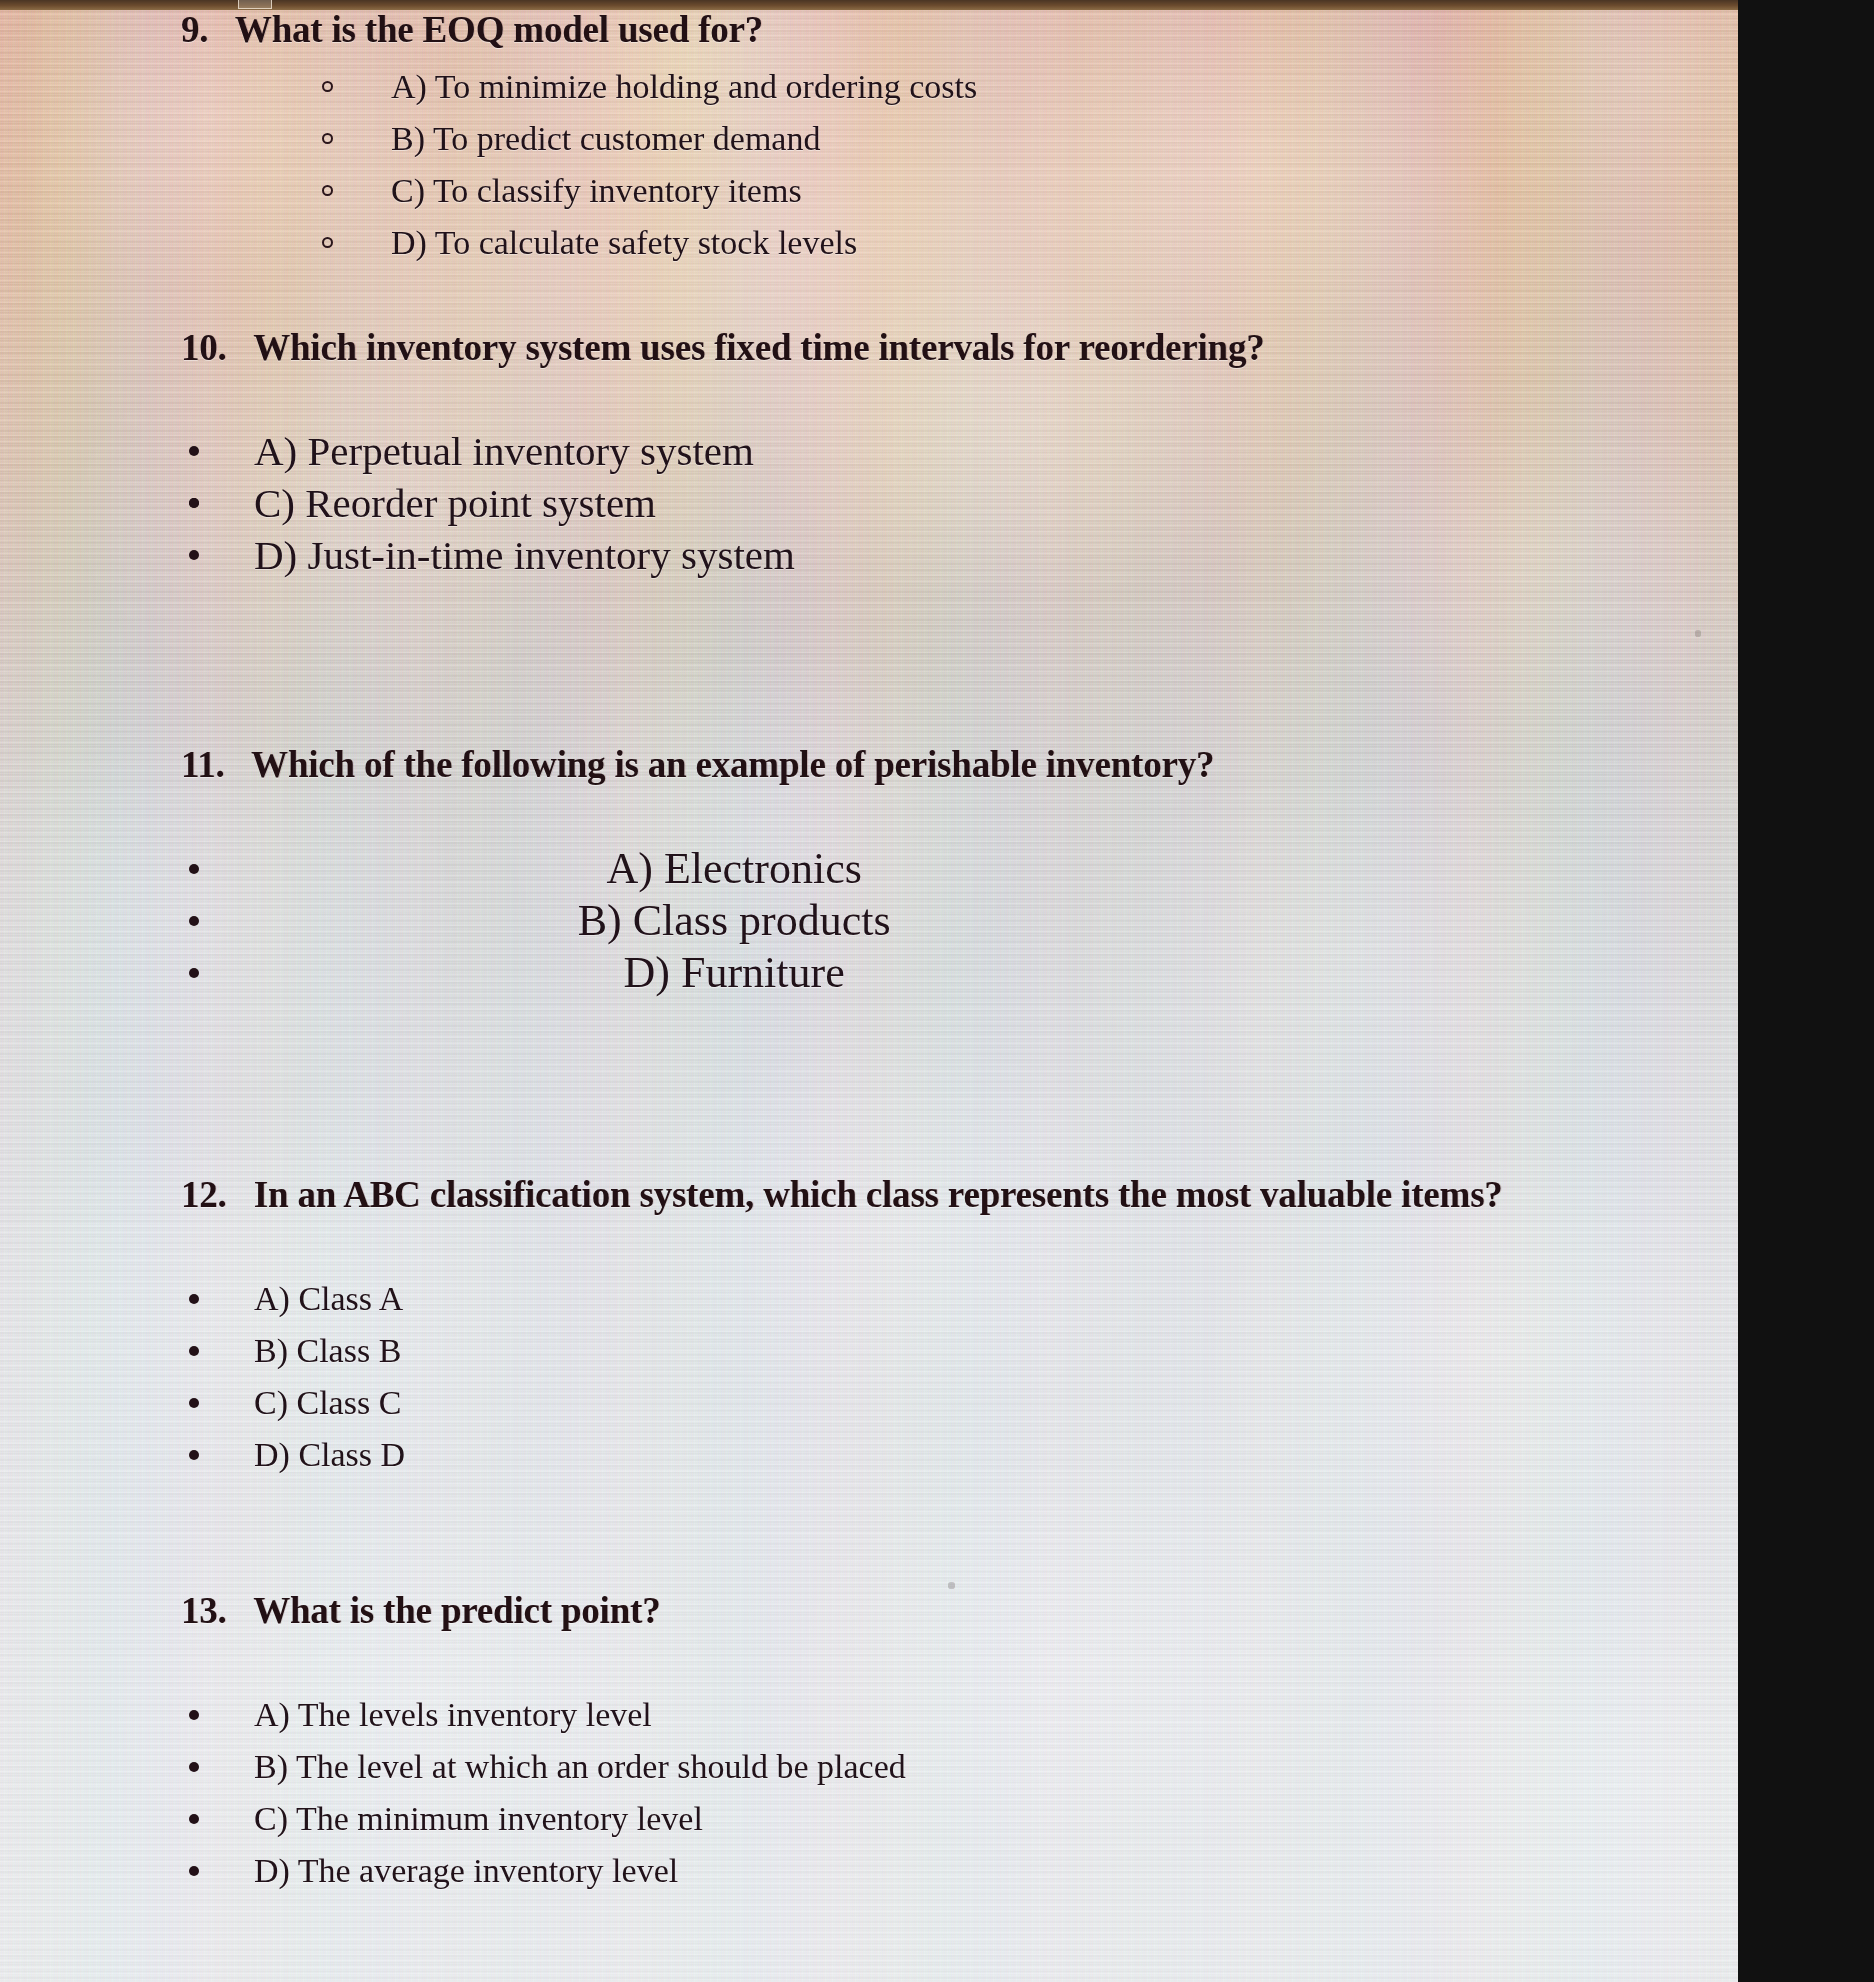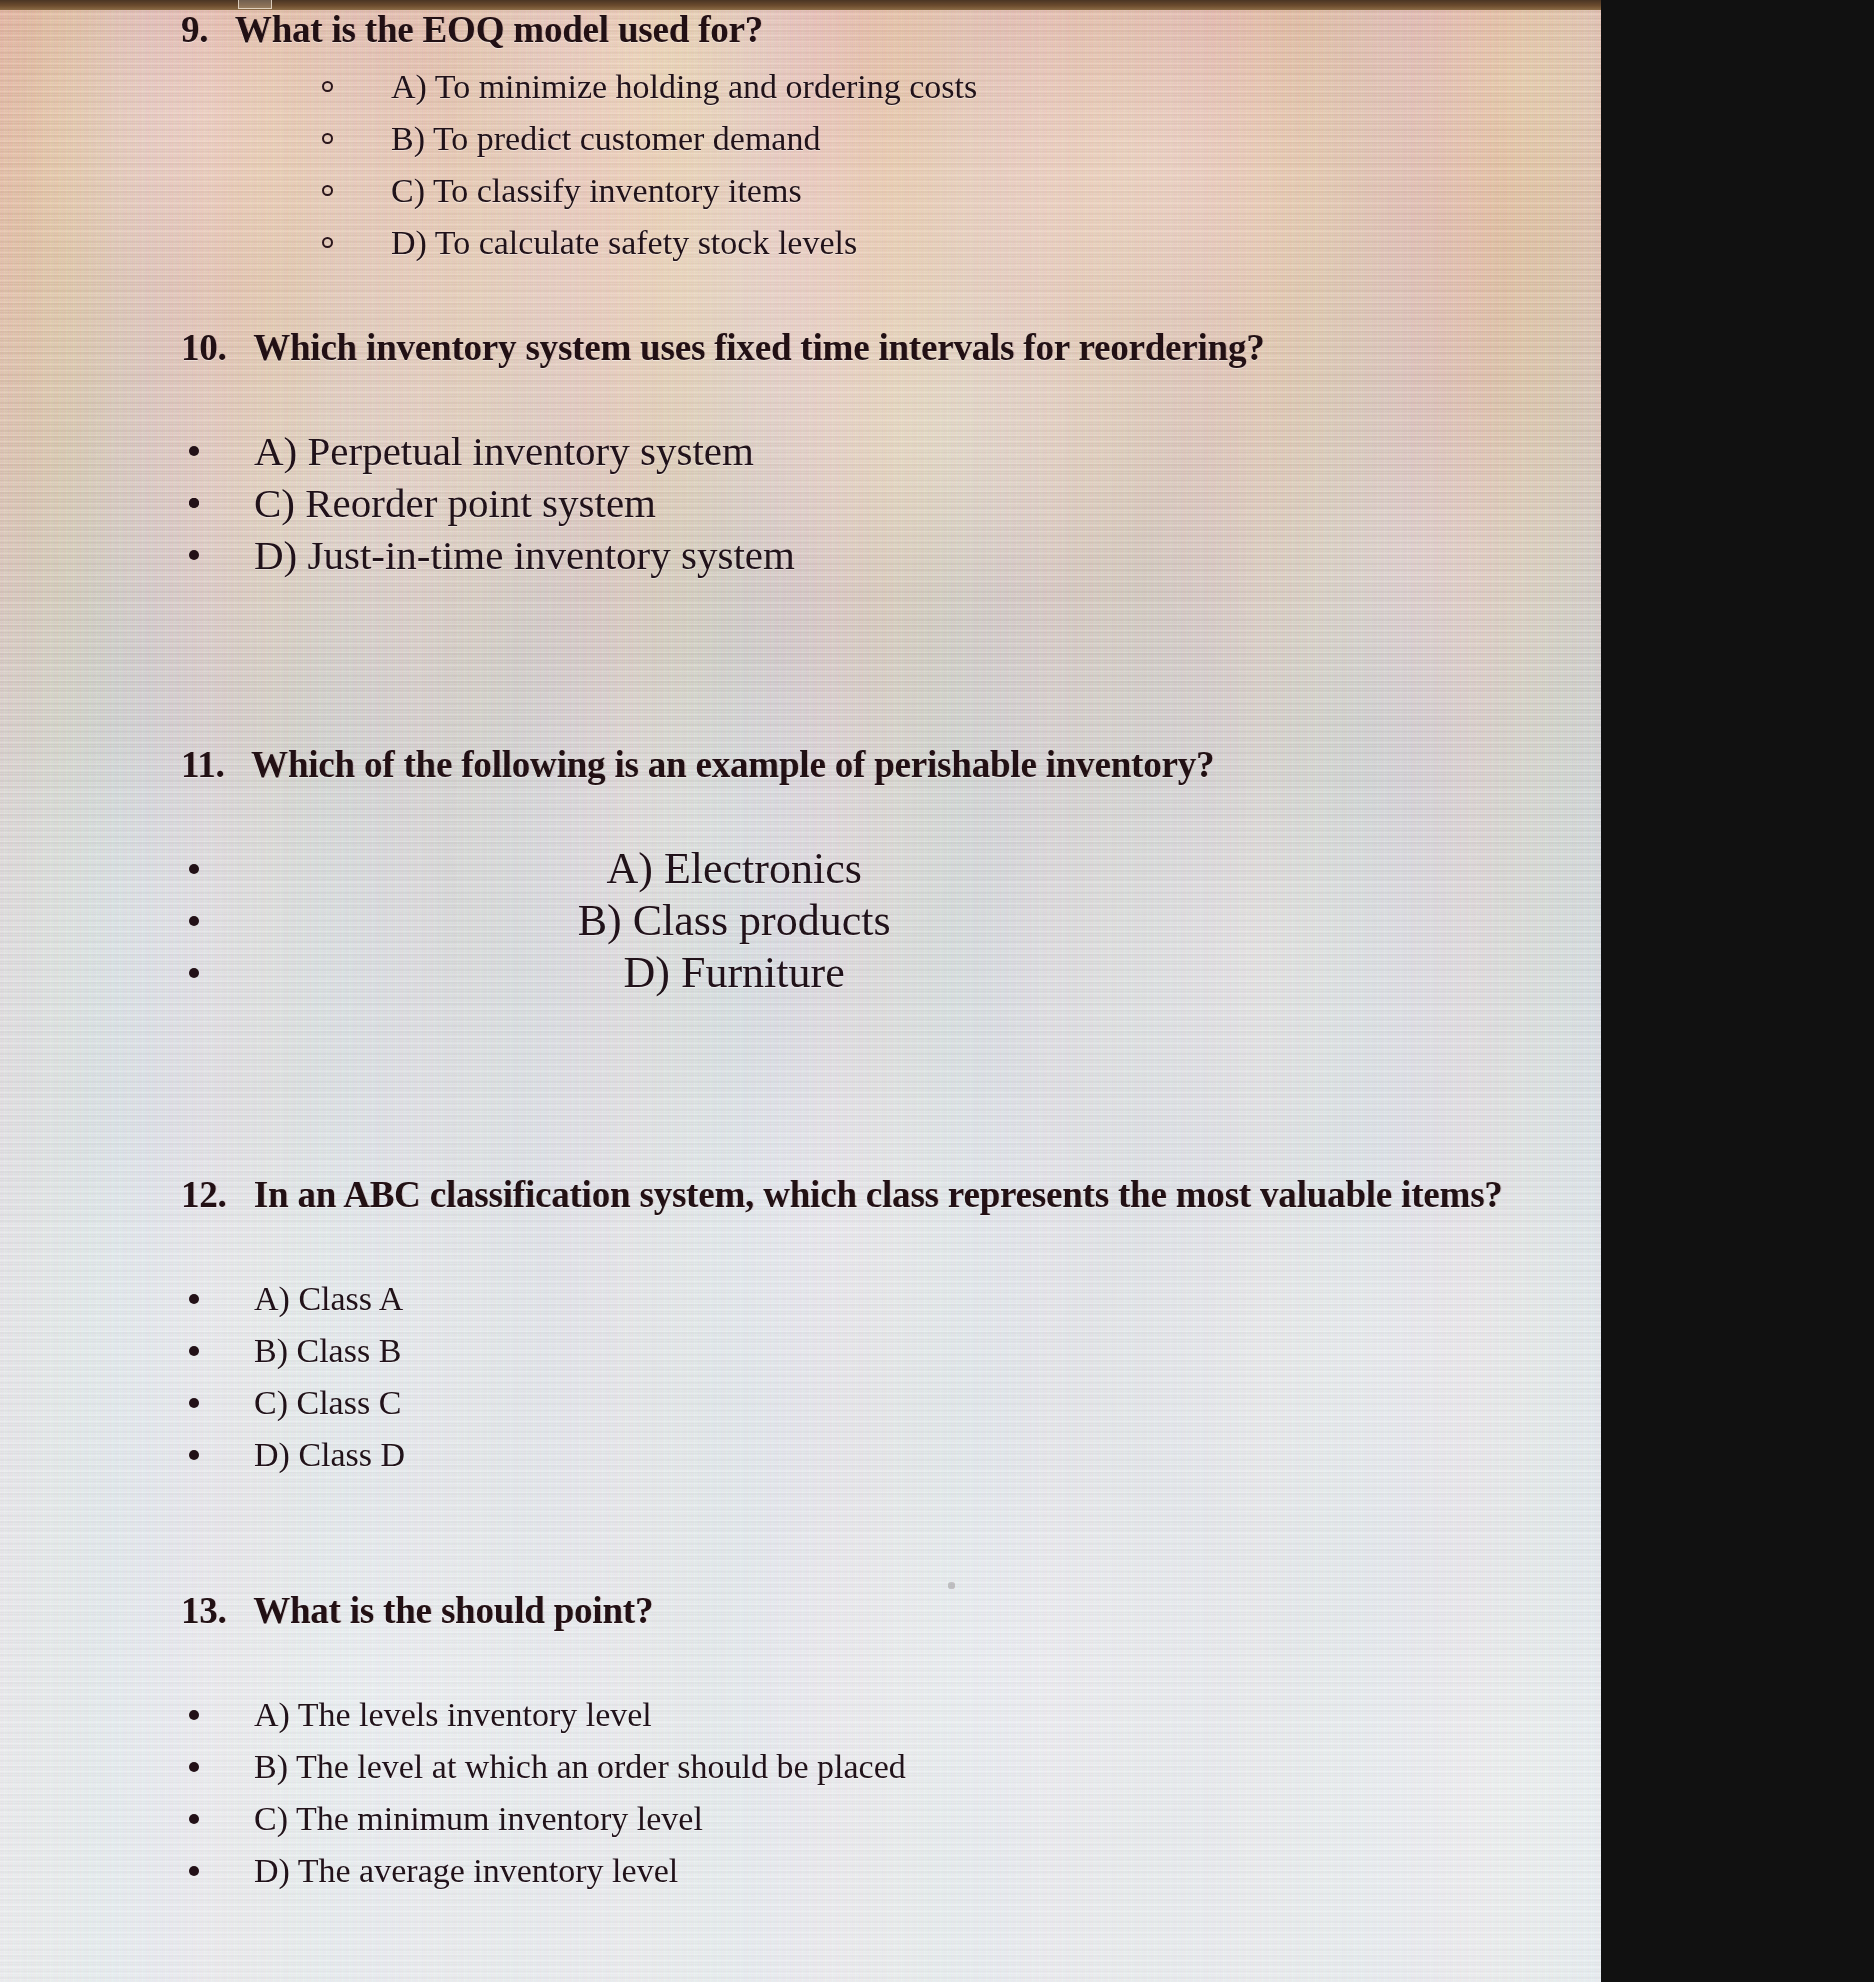--- a/index.html
+++ b/index.html
@@ -3,21 +3,21 @@
 <meta charset="utf-8">
 <title>Inventory Management Quiz Screen Photo</title>
 <style>
   html, body {
     margin: 0;
     padding: 0;
     background: #111;
   }
   #stage {
     position: relative;
-    width: 1601px;
+    width: 1738px;
     height: 1983px;
     overflow: hidden;
     font-family: "Liberation Serif", "DejaVu Serif", serif;
     background: #8b5cf6;
   }
 
   
   .bg-base {
     position: absolute;
     inset: 0;
@@ -313,21 +313,21 @@
         <li><span class="bullet filled"></span><span>B) Class B</span></li>
         <li><span class="bullet filled"></span><span>C) Class C</span></li>
         <li><span class="bullet filled"></span><span>D) Class D</span></li>
       </ul>
     </div>
 
     <div class="qblock" id="q13">
       <div class="qhead">
         <span class="qnum">13.</span>
         &nbsp;
-        <span class="qtext">What is the should point?</span>
+        <span class="qtext">What is the predict point?</span>
       </div>
       <ul class="opts">
         <li><span class="bullet filled"></span><span>A) The levels inventory level</span></li>
         <li><span class="bullet filled"></span><span>B) The level at which an order should be placed</span></li>
         <li><span class="bullet filled"></span><span>C) The minimum inventory level</span></li>
         <li><span class="bullet filled"></span><span>D) The average inventory level</span></li>
       </ul>
     </div>
 
   </div>

